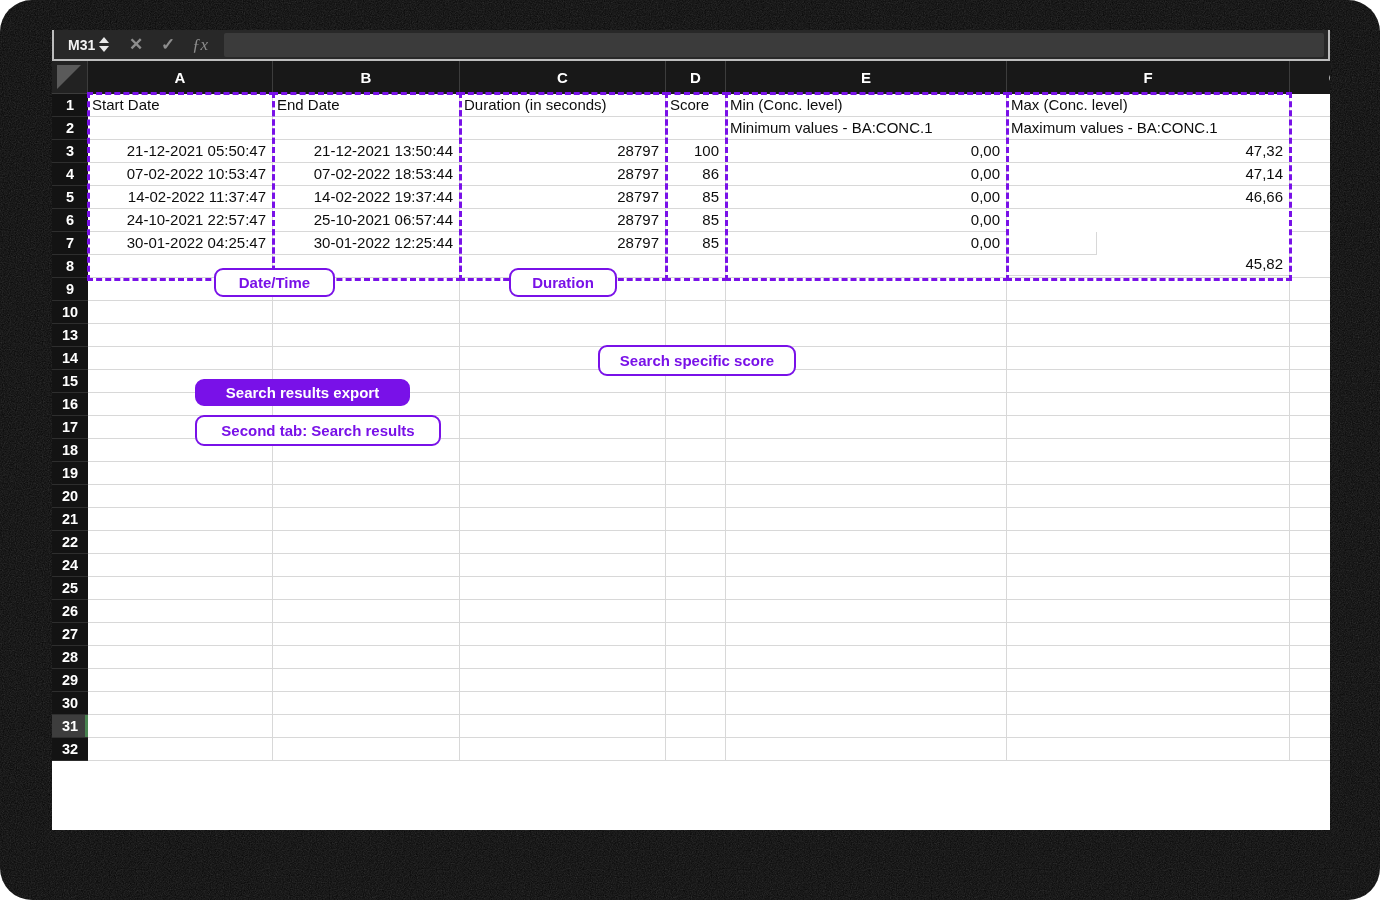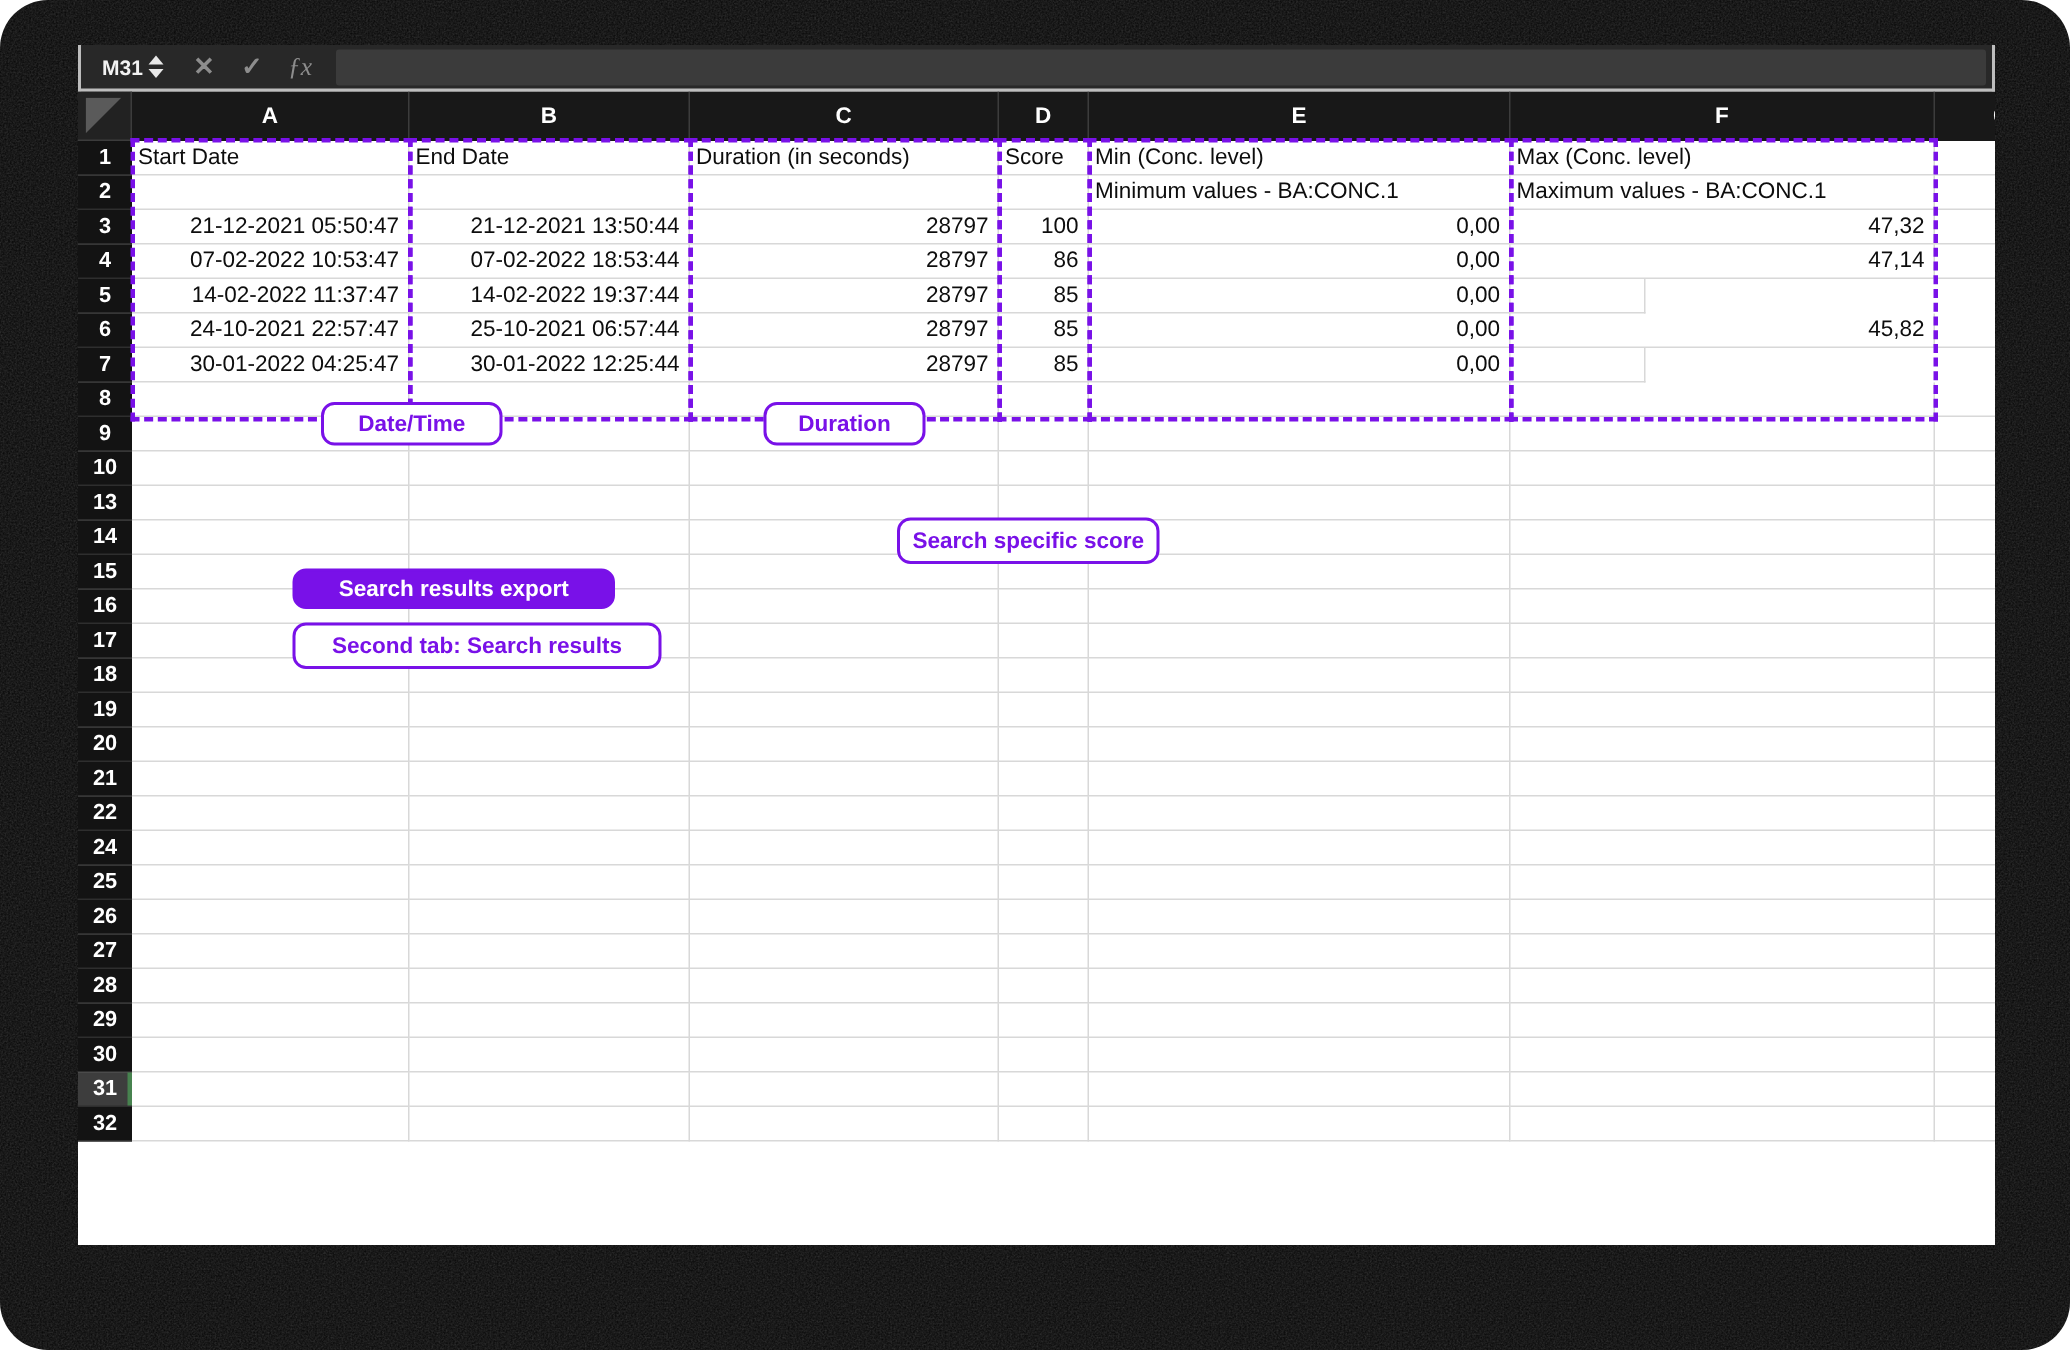--- a/index.html
+++ b/index.html
@@ -75,21 +75,21 @@
     border-radius:9px; font-size:15px; font-weight:700; z-index:5;
   }
   .tag-label, .btn.outline {
     background:#ffffff; border:2.5px solid var(--accent); color:var(--accent);
   }
   .btn.fill { background:var(--accent); color:#ffffff; border:2.5px solid var(--accent); cursor:pointer; }
   .btn.outline { cursor:pointer; }
 
   #label-datetime  { left:162px; top:207px; width:121px; height:29px; }
   #label-duration  { left:457px; top:207px; width:108px; height:29px; }
-  #btn-score       { left:546px; top:284px; width:175px; height:31px; }
+  #btn-score       { left:546px; top:284px; width:198px; height:31px; }
   #btn-export      { left:143px; top:318px; width:215px; height:27px; }
   #btn-secondtab   { left:143px; top:354px; width:246px; height:31px; }
 </style>
 </head>
 <body>
 
 <div id="window">
 
   <svg id="noise-layer" width="1380" height="900">
     <filter id="nz">
@@ -167,30 +167,31 @@
           <div class="grid-cell ar" style="width: 283px;">47,14</div>
           <div class="grid-cell" style="width: 90px;"></div>
         </div>
         <div class="grid-row">
           <div class="rownum-cell">5</div>
           <div class="grid-cell ar" style="width: 185px;">14-02-2022 11:37:47</div>
           <div class="grid-cell ar" style="width: 187px;">14-02-2022 19:37:44</div>
           <div class="grid-cell ar" style="width: 206px;">28797</div>
           <div class="grid-cell ar" style="width: 60px;">85</div>
           <div class="grid-cell ar" style="width: 281px;">0,00</div>
+          <div class="grid-cell ar" style="width: 283px;">46,66</div>
           <div class="grid-cell" style="width: 90px;"></div>
         </div>
         <div class="grid-row">
           <div class="rownum-cell">6</div>
           <div class="grid-cell ar" style="width: 185px;">24-10-2021 22:57:47</div>
           <div class="grid-cell ar" style="width: 187px;">25-10-2021 06:57:44</div>
           <div class="grid-cell ar" style="width: 206px;">28797</div>
           <div class="grid-cell ar" style="width: 60px;">85</div>
           <div class="grid-cell ar" style="width: 281px;">0,00</div>
-          <div class="grid-cell ar" style="width: 283px;">45,82</div>
+          <div class="grid-cell ar" style="width: 283px; margin-top: 44px;">45,82</div>
           <div class="grid-cell" style="width: 90px;"></div>
         </div>
         <div class="grid-row">
           <div class="rownum-cell">7</div>
           <div class="grid-cell ar" style="width: 185px;">30-01-2022 04:25:47</div>
           <div class="grid-cell ar" style="width: 187px;">30-01-2022 12:25:44</div>
           <div class="grid-cell ar" style="width: 206px;">28797</div>
           <div class="grid-cell ar" style="width: 60px;">85</div>
           <div class="grid-cell ar" style="width: 281px;">0,00</div>
           <div class="grid-cell" style="width: 90px;"></div>

